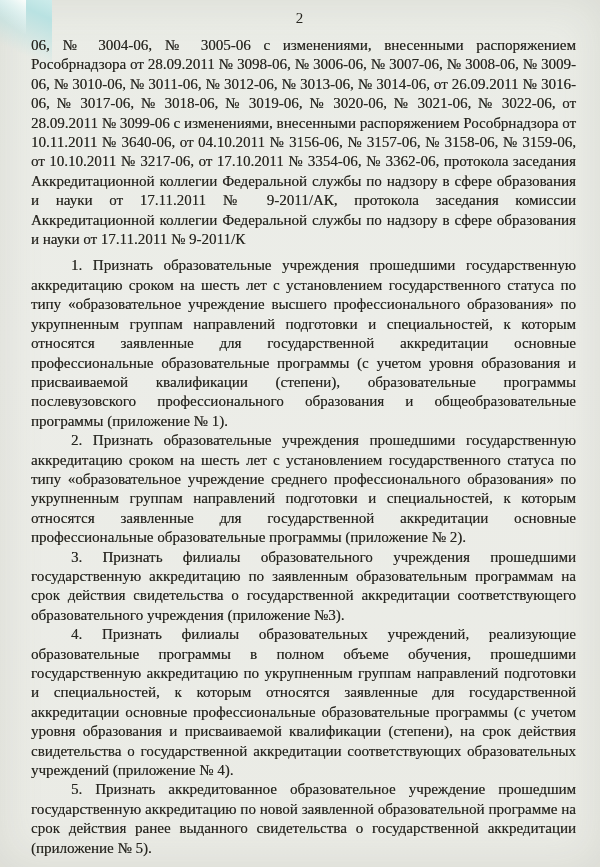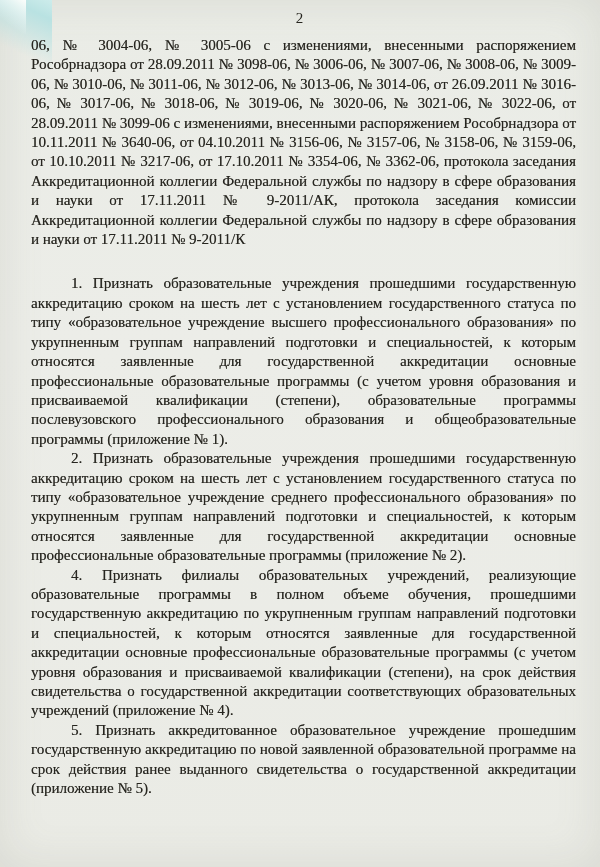--- a/index.html
+++ b/index.html
@@ -61,21 +61,21 @@
     padding: 0;
   }
   .decree-word {
     letter-spacing: 0.38em;
     text-align: left;
   }
   .body-paragraph {
     text-indent: 40px;
   }
   .body-paragraph.first {
-    margin-top: 25px;
+    margin-top: 7px;
   }
 </style>
 </head>
 <body>
 
 <div class="page">
 
   <div class="scan-streak"></div>
   <div class="scan-streak-white"></div>
 
@@ -83,19 +83,20 @@
 
   <div class="content">
 
     <p class="intro-paragraph">06, № 3004-06, № 3005-06 с изменениями, внесенными распоряжением Рособрнадзора от 28.09.2011 № 3098-06, № 3006-06, № 3007-06, № 3008-06, № 3009-06, № 3010-06, № 3011-06, № 3012-06, № 3013-06, № 3014-06, от 26.09.2011 № 3016-06, № 3017-06, № 3018-06, № 3019-06, № 3020-06, № 3021-06, № 3022-06, от 28.09.2011 № 3099-06 с изменениями, внесенными распоряжением Рособрнадзора от 10.11.2011 № 3640-06, от 04.10.2011 № 3156-06, № 3157-06, № 3158-06, № 3159-06, от 10.10.2011 № 3217-06, от 17.10.2011 № 3354-06, № 3362-06, протокола заседания Аккредитационной коллегии Федеральной службы по надзору в сфере образования и науки от 17.11.2011 № 9-2011/АК, протокола заседания комиссии Аккредитационной коллегии Федеральной службы по надзору в сфере образования и науки от 17.11.2011 № 9-2011/К</p>
 
 
     <p class="body-paragraph first">1. Признать образовательные учреждения прошедшими государственную аккредитацию сроком на шесть лет с установлением государственного статуса по типу «образовательное учреждение высшего профессионального образования» по укрупненным группам направлений подготовки и специальностей, к которым относятся заявленные для государственной аккредитации основные профессиональные образовательные программы (с учетом уровня образования и присваиваемой квалификации (степени), образовательные программы послевузовского профессионального образования и общеобразовательные программы (приложение № 1).</p>
 
     <p class="body-paragraph">2. Признать образовательные учреждения прошедшими государственную аккредитацию сроком на шесть лет с установлением государственного статуса по типу «образовательное учреждение среднего профессионального образования» по укрупненным группам направлений подготовки и специальностей, к которым относятся заявленные для государственной аккредитации основные профессиональные образовательные программы (приложение № 2).</p>
 
+    <p class="body-paragraph">3. Признать филиалы образовательного учреждения прошедшими государственную аккредитацию по заявленным образовательным программам на срок действия свидетельства о государственной аккредитации соответствующего образовательного учреждения (приложение №3).</p>
 
     <p class="body-paragraph">4. Признать филиалы образовательных учреждений, реализующие образовательные программы в полном объеме обучения, прошедшими государственную аккредитацию по укрупненным группам направлений подготовки и специальностей, к которым относятся заявленные для государственной аккредитации основные профессиональные образовательные программы (с учетом уровня образования и присваиваемой квалификации (степени), на срок действия свидетельства о государственной аккредитации соответствующих образовательных учреждений (приложение № 4).</p>
 
     <p class="body-paragraph">5. Признать аккредитованное образовательное учреждение прошедшим государственную аккредитацию по новой заявленной образовательной программе на срок действия ранее выданного свидетельства о государственной аккредитации (приложение № 5).</p>
 
   </div>
 </div>
 
 </body></html>

